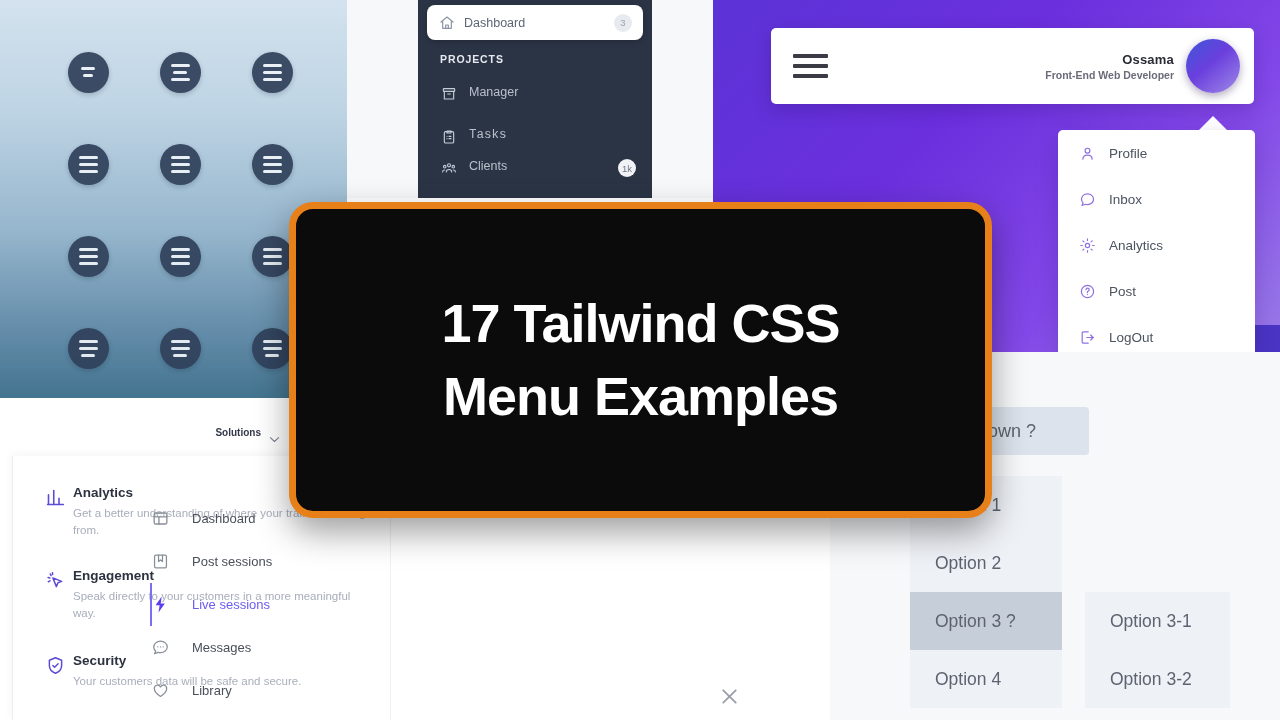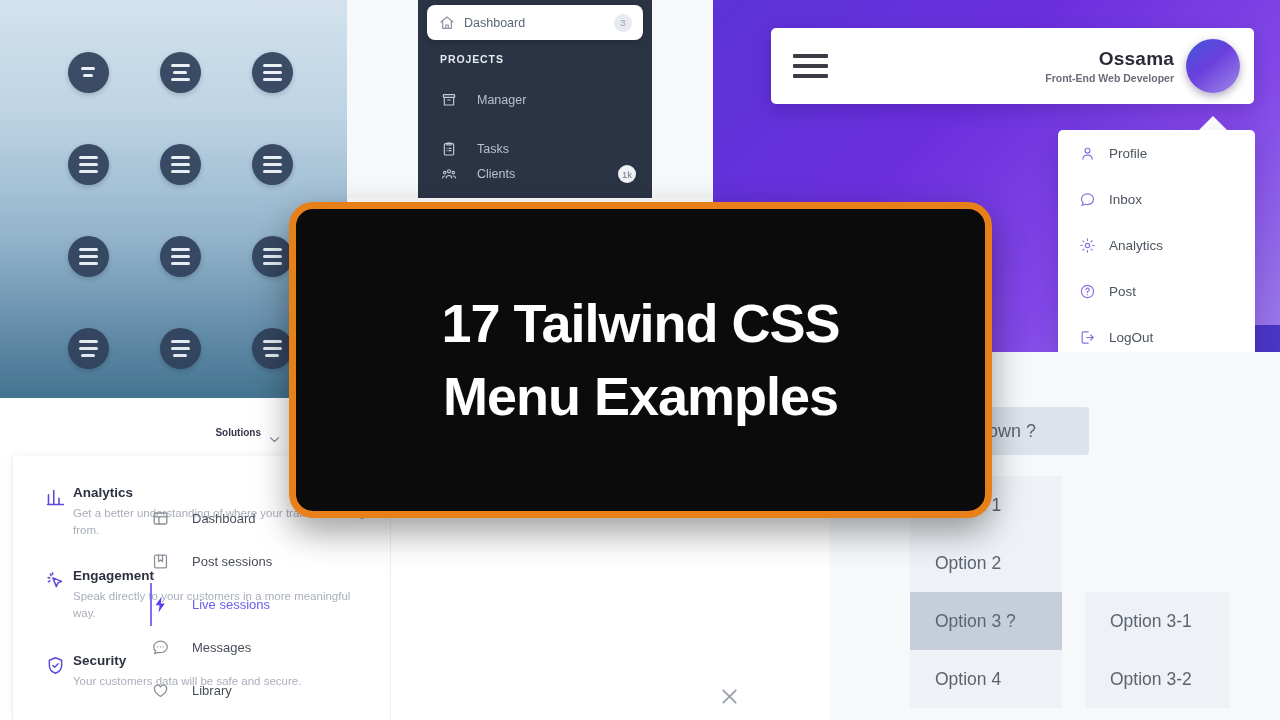--- a/index.html
+++ b/index.html
@@ -54,21 +54,21 @@
     padding: 0 4px;
   }
   .badge.grey { background: #e7eaef; color: #9aa3b0; }
   .badge.dark { background: #f1f2f5; color: #6f7886; }
   .sb-section {
     position: absolute; left: 22px; top: 53px;
     font-size: 10.5px; font-weight: 700; letter-spacing: .9px; color: #e6e9ef;
   }
   .sb-item {
     position: absolute; left: 14px; width: 212px; height: 30px;
-    display: flex; align-items: center; gap: 20px; padding: 0 8px;
+    display: flex; align-items: flex-start; gap: 12px; padding: 0 8px;
   }
   .sb-item .lbl { flex: 1; font-size: 12.5px; color: #b9c0cc; }
   .sb-icon { width: 17px; height: 17px; display:flex; align-items:center; justify-content:center; color:#c6cdd8; }
   .sb-icon svg { width: 16px; height: 16px; }
 
   
   #panel-profile {
     position: absolute; left: 713px; top: 0; width: 567px; height: 352px;
     background: linear-gradient(135deg, #5b33d6 0%, #6b2fdd 38%, #8348e8 70%, #9a7ce8 100%);
     overflow: hidden;
@@ -77,21 +77,21 @@
     position: absolute; left: 58px; top: 28px; width: 483px; height: 76px;
     background: #ffffff; border-radius: 5px;
     display: flex; align-items: center; justify-content: space-between;
     padding: 0 14px 0 22px;
     box-shadow: 0 6px 18px rgba(40,10,90,.22);
   }
   #navbar-hamburger { display:flex; flex-direction:column; gap: 6px; }
   #navbar-hamburger i { display:block; width: 35px; height: 4px; background:#3b3b45; border-radius: 1px; }
   #navbar-user { display:flex; align-items:center; gap: 12px; }
   #navbar-user .txt { text-align: right; }
-  #navbar-user .nm { font-size: 19px; font-weight: 700; color: #2b2b38; letter-spacing:.2px; }
+  #navbar-user .nm { font-size: 13px; font-weight: 700; color: #2b2b38; letter-spacing:.2px; }
   #navbar-user .role { font-size: 10.5px; font-weight: 700; color: #6b6b7a; margin-top: 2px; }
   #avatar {
     width: 54px; height: 54px; border-radius: 50%;
     background: linear-gradient(140deg, #3f57d8 0%, #6a3fdd 45%, #9f8ae8 100%);
     box-shadow: 0 3px 9px rgba(30,10,70,.35);
   }
   #profile-dropdown {
     position: absolute; left: 1058px; top: 130px; width: 197px; height: 225px;
     background: #ffffff; border-radius: 5px 5px 0 0;
     box-shadow: 0 8px 24px rgba(40,10,90,.2);
@@ -282,21 +282,21 @@
         <span class="sb-icon">
           <svg viewBox="0 0 24 24" fill="none" stroke="currentColor" stroke-width="1.7" stroke-linecap="round" stroke-linejoin="round">
               <rect x="3.5" y="4" width="17" height="4" rx="1"></rect>
               <path d="M5 8v11.5h14V8"></path>
               <path d="M10 12h4"></path>
             </svg>
         </span>
         <span class="lbl">Manager</span>
       </div>
 
-      <div class="sb-item" style="top:134px;">
+      <div class="sb-item" style="top:128px;font-family:Liberation Mono, monospace;">
         <span class="sb-icon">
           <svg viewBox="0 0 24 24" fill="none" stroke="currentColor" stroke-width="1.7" stroke-linecap="round" stroke-linejoin="round">
               <rect x="5" y="4" width="14" height="17" rx="2"></rect>
               <path d="M9 3h6v3H9z"></path>
               <path d="M9 11h.01M12 11h3M9 14.5h.01M12 14.5h3"></path>
             </svg>
         </span>
         <span class="lbl">Tasks</span>
       </div>
 

